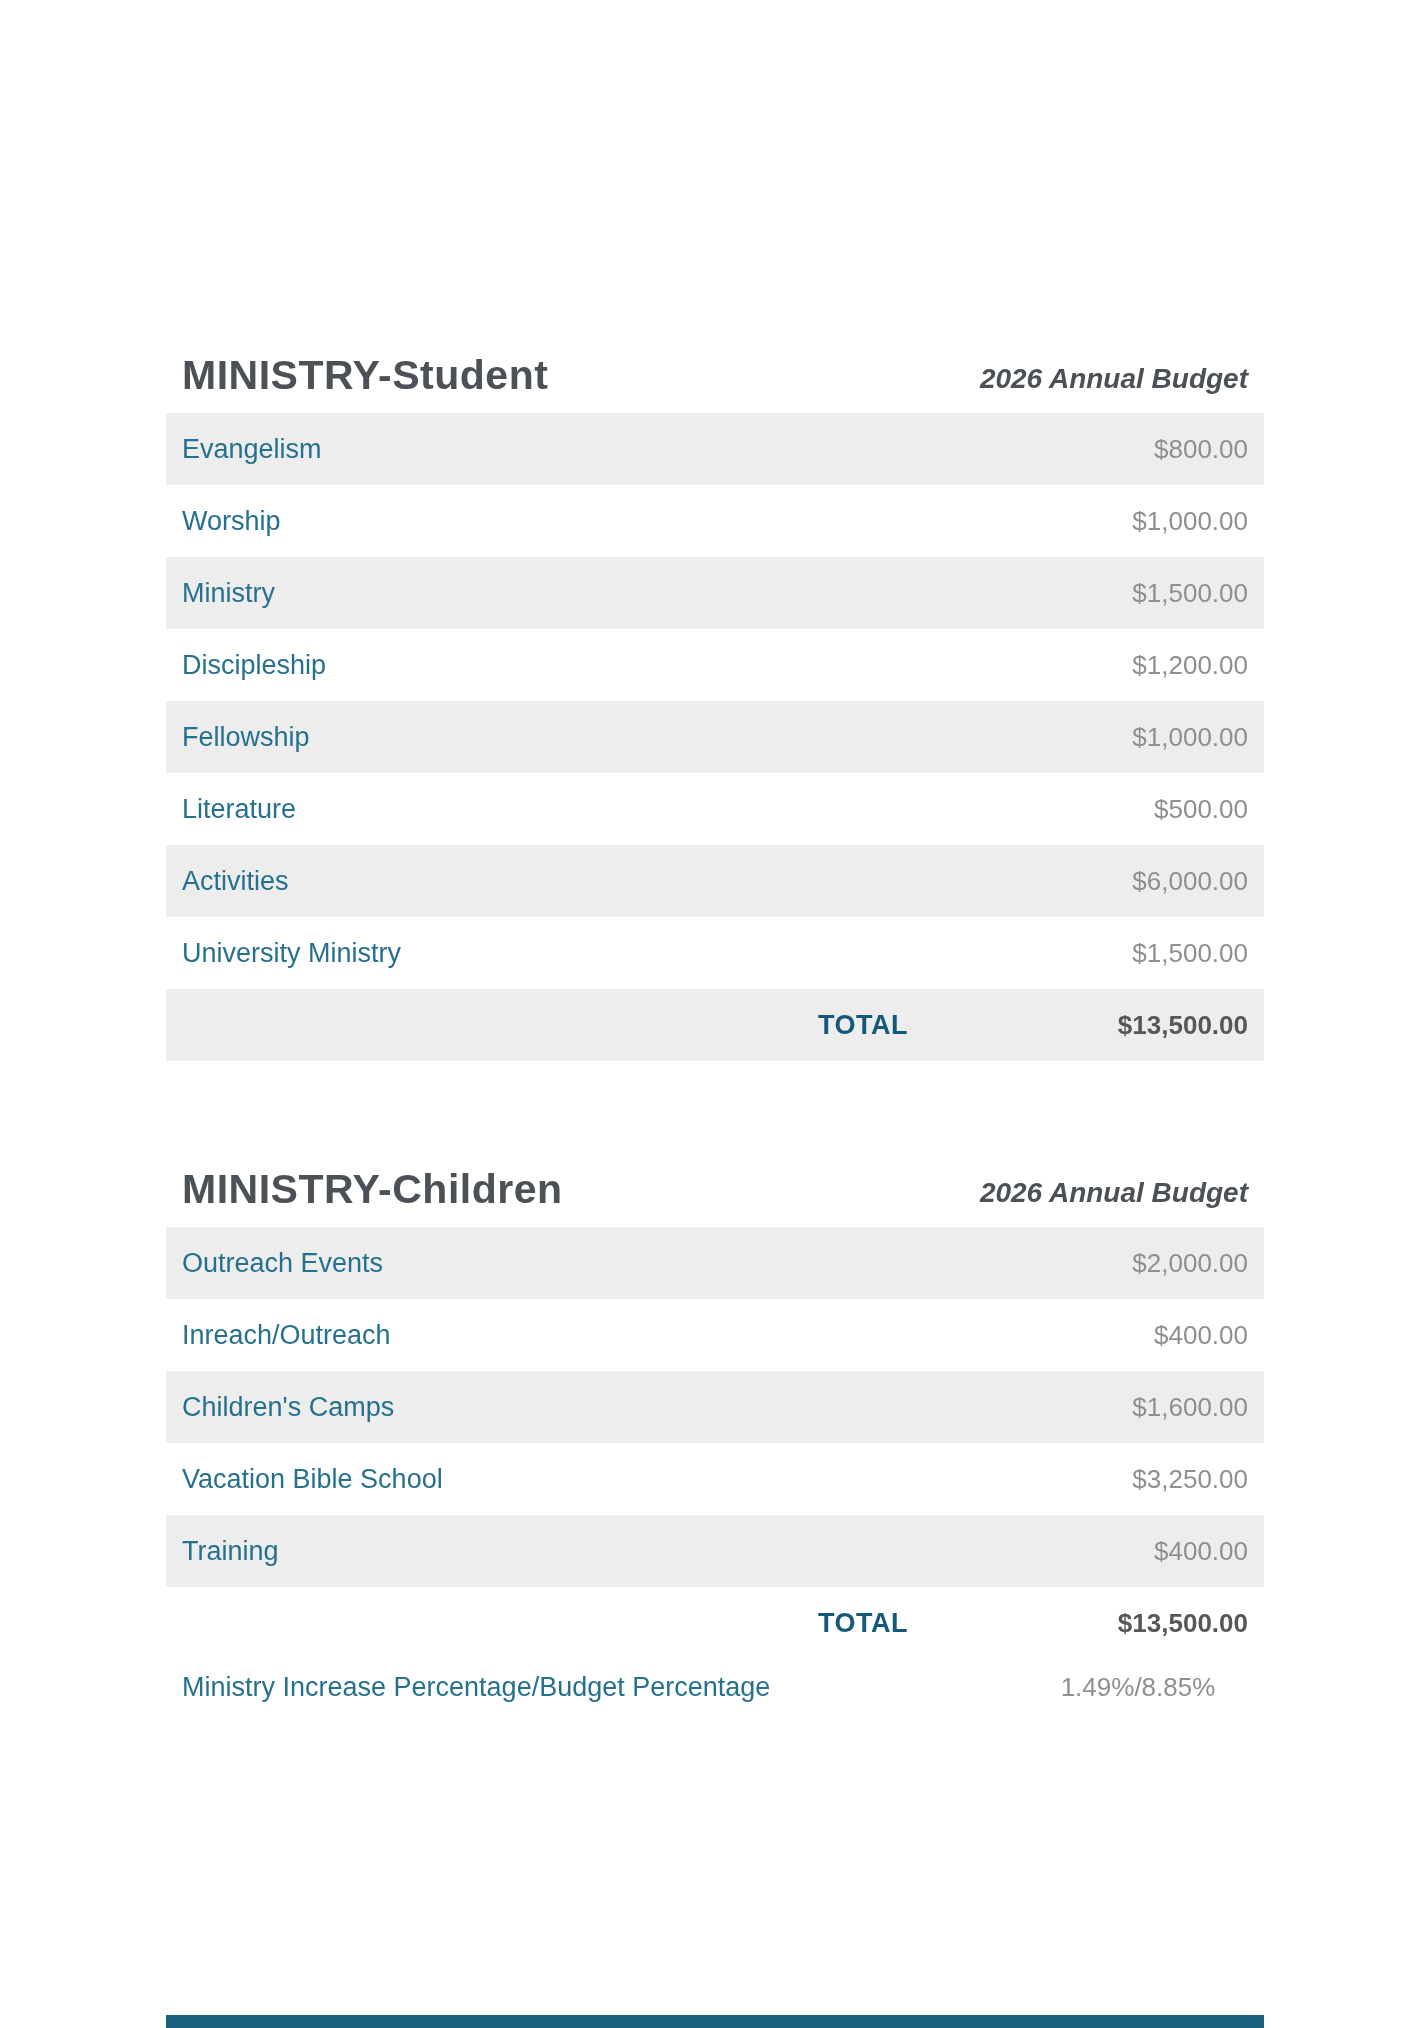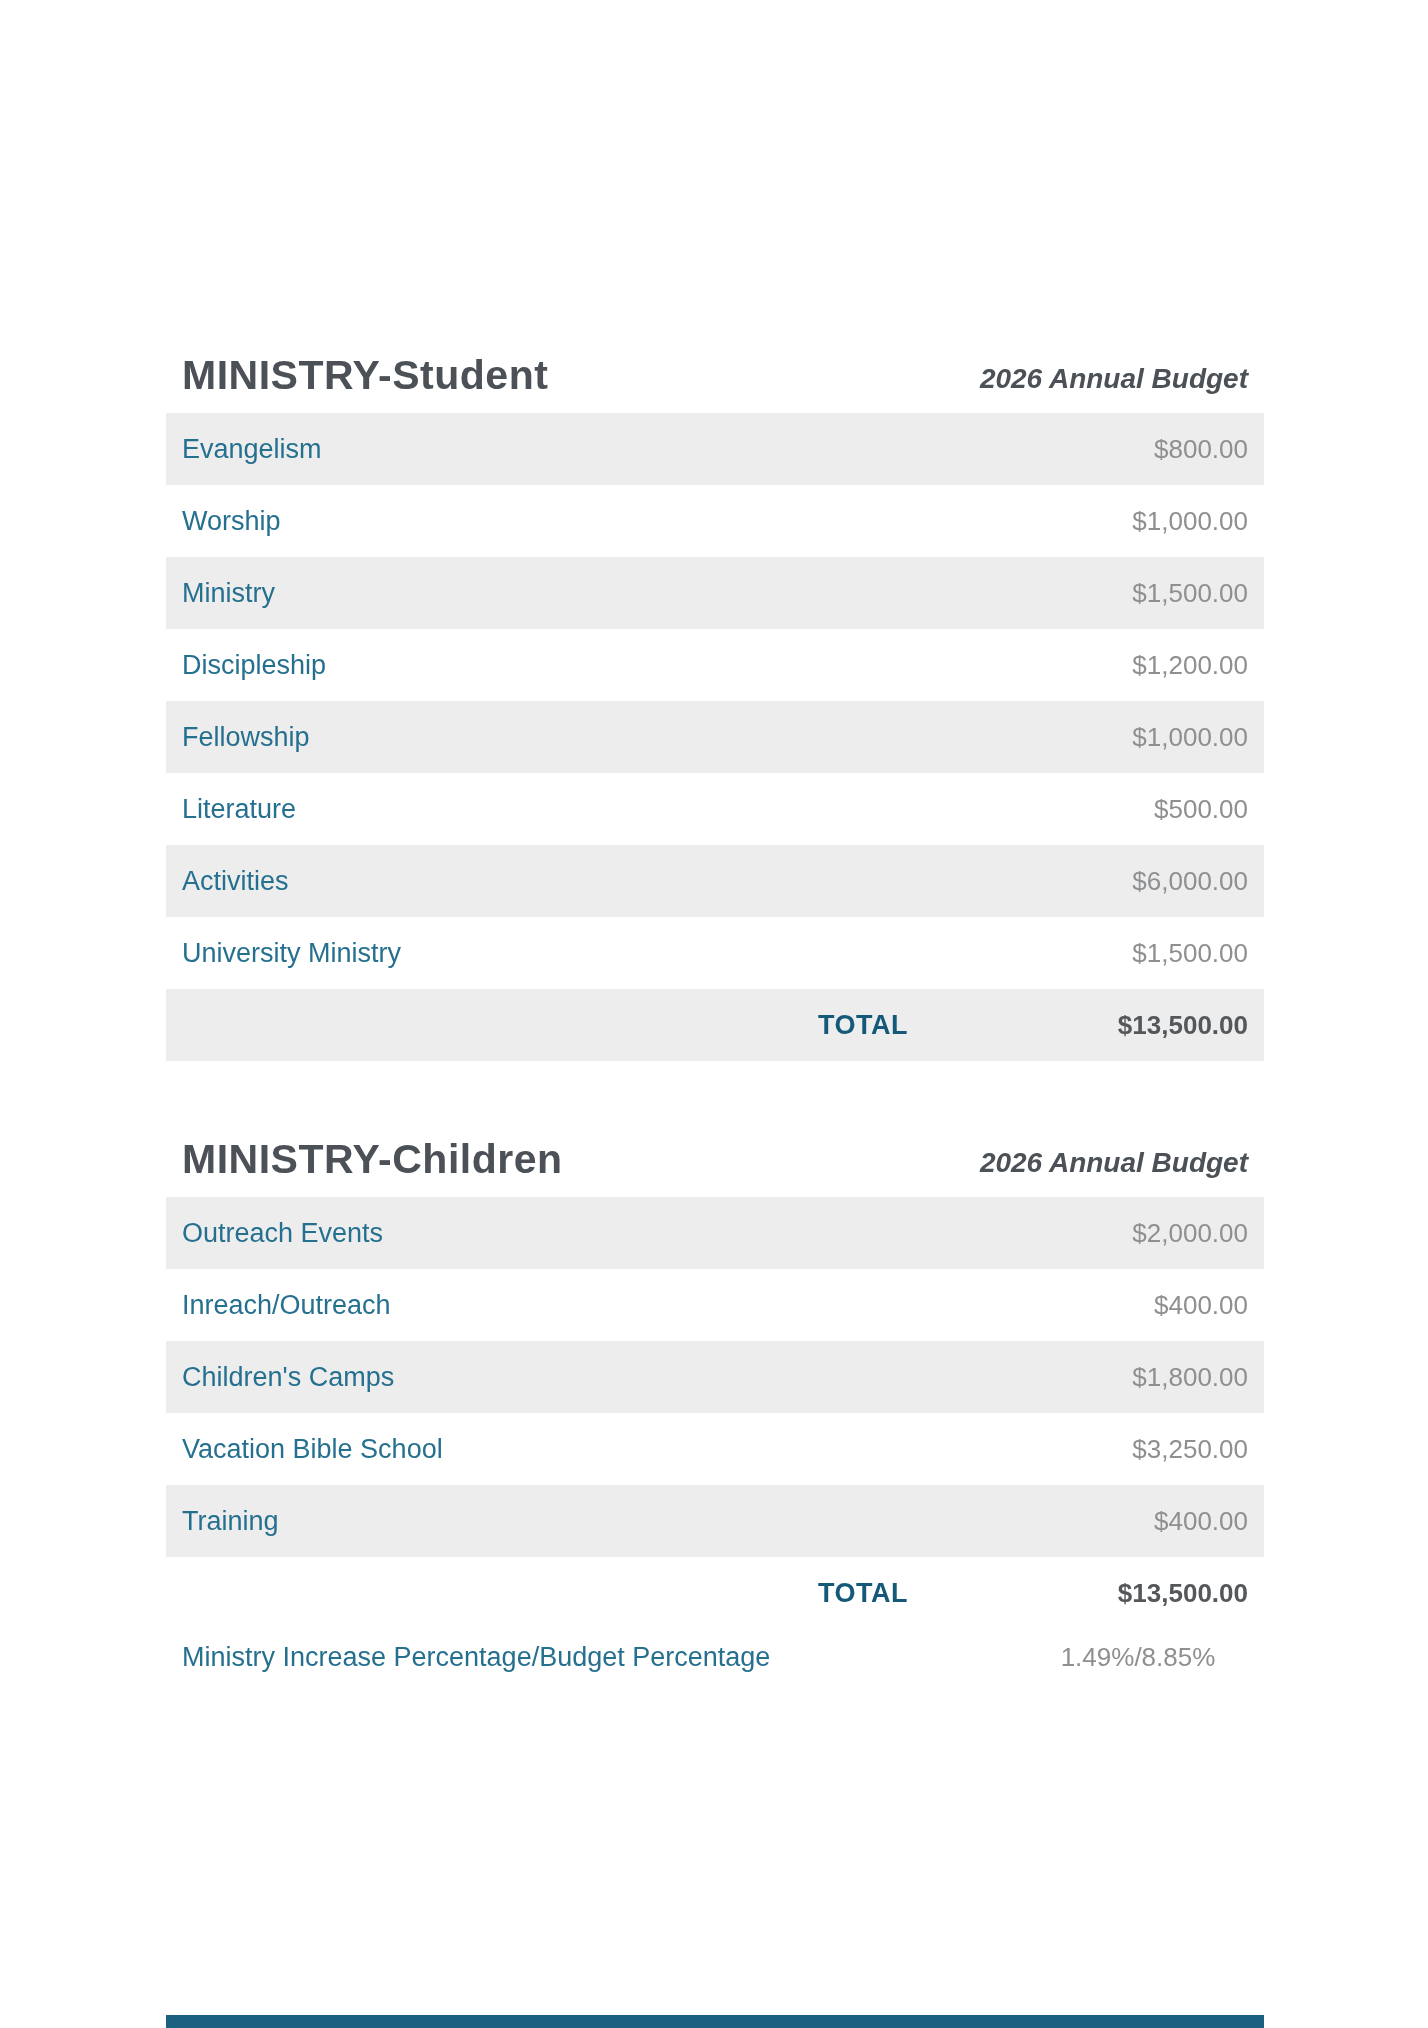--- a/index.html
+++ b/index.html
@@ -18,21 +18,21 @@
     background: #ffffff;
     border-radius: 10px;
   }
   .content {
     position: absolute;
     left: 166px;
     top: 352px;
     width: 1098px;
   }
   .section { width: 100%; }
-  .section + .section { margin-top: 75px; }
+  .section + .section { margin-top: 105px; }
 
   .section-header {
     display: flex;
     justify-content: space-between;
     align-items: flex-end;
     padding: 0 16px 14px 16px;
   }
   .section-title {
     font-size: 41px;
     font-weight: 700;
@@ -173,21 +173,21 @@
         <div class="budget-row">
           <span class="row-label">Outreach Events</span>
           <span class="row-amount">$2,000.00</span>
         </div>
         <div class="budget-row">
           <span class="row-label">Inreach/Outreach</span>
           <span class="row-amount">$400.00</span>
         </div>
         <div class="budget-row">
           <span class="row-label">Children's Camps</span>
-          <span class="row-amount">$1,800.00</span>
+          <span class="row-amount">$1,600.00</span>
         </div>
         <div class="budget-row">
           <span class="row-label">Vacation Bible School</span>
           <span class="row-amount">$3,250.00</span>
         </div>
         <div class="budget-row">
           <span class="row-label">Training</span>
           <span class="row-amount">$400.00</span>
         </div>
         <div class="budget-row total-row">

